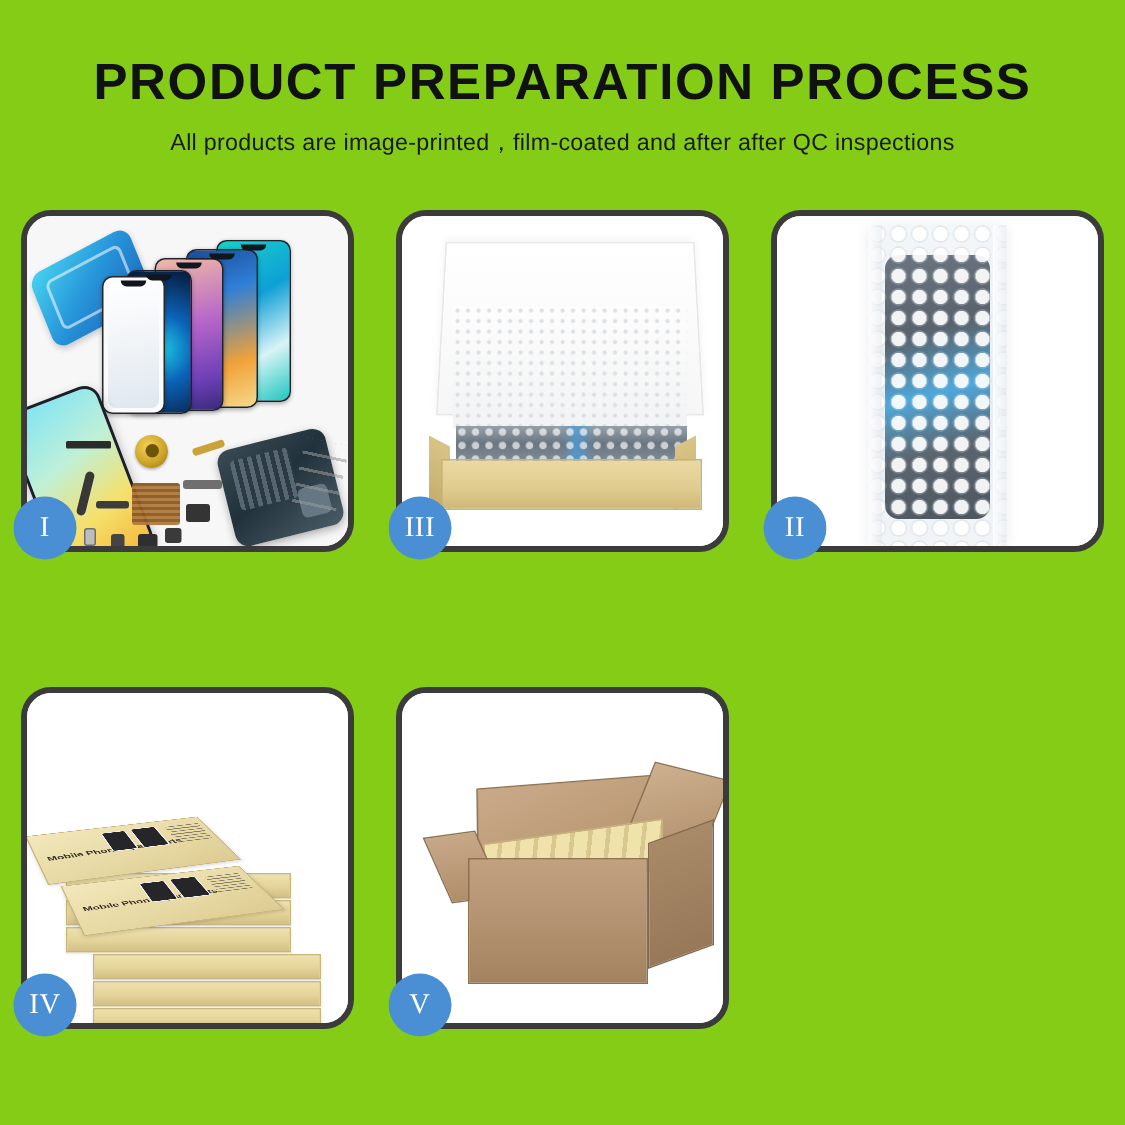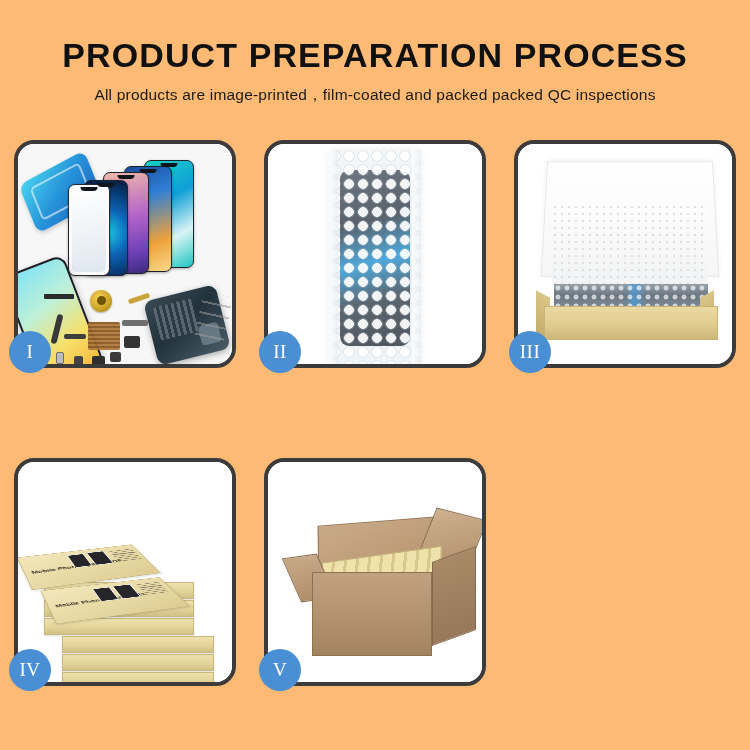--- a/index.html
+++ b/index.html
@@ -10,21 +10,21 @@
     height: 750px;
     background: #ffffff;
     font-family: "Liberation Sans", sans-serif;
     overflow: hidden;
   }
 
   .page {
     position: relative;
     width: 750px;
     height: 750px;
-    background: #fdba74;
+    background: #84cc16;
   }
 
   
   .header {
     position: absolute;
     top: 36px;
     left: 0;
     width: 750px;
     text-align: center;
   }
@@ -397,21 +397,21 @@
     background: rgba(150,122,92,.55);
   }
 </style>
 </head>
 <body>
 
 <div class="page">
 
   <div class="header">
     <div class="title">PRODUCT PREPARATION PROCESS</div>
-    <div class="subtitle">All products are image-printed，film-coated and packed packed QC inspections</div>
+    <div class="subtitle">All products are image-printed，film-coated and after after QC inspections</div>
   </div>
 
   <div class="grid">
 
     <div class="panel">
       <div class="panel-inner p1">
         <div class="adhesive"></div>
 
         <div class="phone-fan">
           <div class="ph ph-a">
@@ -445,41 +445,41 @@
         <div class="part sq-b"></div>
         <div class="part sq-c"></div>
         <div class="part sq-d"></div>
         <div class="part sq-e"></div>
         <div class="screwset"></div>
       </div>
       <div class="badge">I</div>
     </div>
 
     <div class="panel">
+      <div class="panel-inner p3">
+        <div class="box3-lid"></div>
+        <div class="box3-foam"></div>
+        <div class="box3-contents"></div>
+        <div class="box3-side-l"></div>
+        <div class="box3-side-r"></div>
+        <div class="box3-front"></div>
+      </div>
+      <div class="badge">III</div>
+    </div>
+
+    <div class="panel">
       <div class="panel-inner p2">
         <div class="wrap-bag">
           <div class="wrap-item"></div>
           <div class="bubbles"></div>
           <div class="bag-seam-l"></div>
           <div class="bag-seam-r"></div>
         </div>
       </div>
       <div class="badge">II</div>
-    </div>
-
-    <div class="panel">
-      <div class="panel-inner p3">
-        <div class="box3-lid"></div>
-        <div class="box3-foam"></div>
-        <div class="box3-contents"></div>
-        <div class="box3-side-l"></div>
-        <div class="box3-side-r"></div>
-        <div class="box3-front"></div>
-      </div>
-      <div class="badge">III</div>
     </div>
 
     <div class="panel">
       <div class="panel-inner p4">
         <div class="stack">
           <div class="kbox k1"></div>
           <div class="kbox k2"></div>
           <div class="kbox k3"></div>
           <div class="kbox k4"></div>
           <div class="kbox k5"></div>

